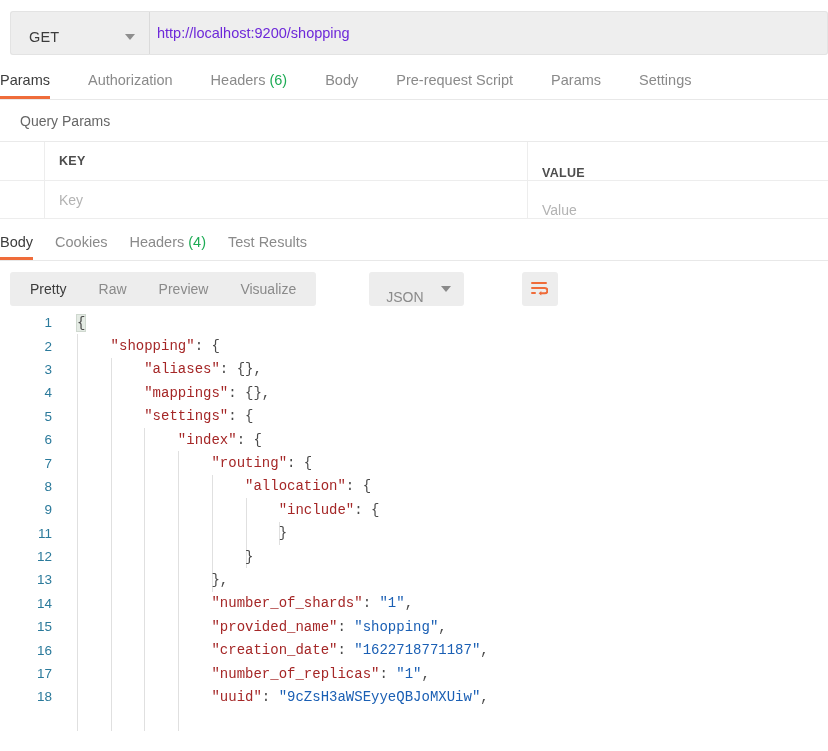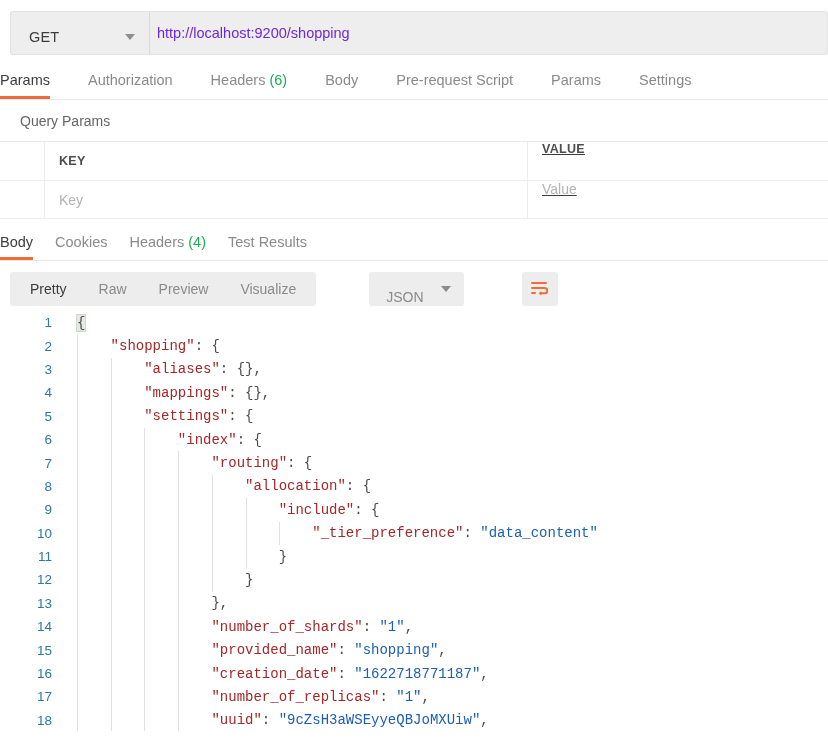--- a/index.html
+++ b/index.html
@@ -116,24 +116,23 @@
     border-right: 1px solid #ededed;
     display: flex;
     align-items: center;
     padding-left: 14px;
     box-sizing: border-box;
     flex: none;
   }
   .qp-cell-val {
     flex: 1;
     display: flex;
-    align-items: flex-start;
+    align-items: flex-end;
     padding-left: 14px;
     box-sizing: border-box;
-    text-decoration: underline;
   }
   .col-head {
     font-size: 12.5px;
     font-weight: bold;
     color: #4d4d4d;
     letter-spacing: .3px;
   }
   .ph {
     font-size: 14px;
     color: #b3b3b3;
@@ -348,21 +347,20 @@
     </div>
     <div class="code-line"><div class="ln">1</div><div class="code-text"><span class="brace-hl p">{</span></div></div>
     <div class="code-line"><div class="ln">2</div><div class="code-text">    <span class="k">"shopping"</span><span class="p">: {</span></div></div>
     <div class="code-line"><div class="ln">3</div><div class="code-text">        <span class="k">"aliases"</span><span class="p">: {},</span></div></div>
     <div class="code-line"><div class="ln">4</div><div class="code-text">        <span class="k">"mappings"</span><span class="p">: {},</span></div></div>
     <div class="code-line"><div class="ln">5</div><div class="code-text">        <span class="k">"settings"</span><span class="p">: {</span></div></div>
     <div class="code-line"><div class="ln">6</div><div class="code-text">            <span class="k">"index"</span><span class="p">: {</span></div></div>
     <div class="code-line"><div class="ln">7</div><div class="code-text">                <span class="k">"routing"</span><span class="p">: {</span></div></div>
     <div class="code-line"><div class="ln">8</div><div class="code-text">                    <span class="k">"allocation"</span><span class="p">: {</span></div></div>
     <div class="code-line"><div class="ln">9</div><div class="code-text">                        <span class="k">"include"</span><span class="p">: {</span></div></div>
-    <div class="code-line"><div class="ln">10</div><div class="code-text">                            <span class="k">"_tier_preference"</span><span class="p">: </span><span class="s">"data_content"</span></div></div>
     <div class="code-line"><div class="ln">11</div><div class="code-text">                        <span class="p">}</span></div></div>
     <div class="code-line"><div class="ln">12</div><div class="code-text">                    <span class="p">}</span></div></div>
     <div class="code-line"><div class="ln">13</div><div class="code-text">                <span class="p">},</span></div></div>
     <div class="code-line"><div class="ln">14</div><div class="code-text">                <span class="k">"number_of_shards"</span><span class="p">: </span><span class="s">"1"</span><span class="p">,</span></div></div>
     <div class="code-line"><div class="ln">15</div><div class="code-text">                <span class="k">"provided_name"</span><span class="p">: </span><span class="s">"shopping"</span><span class="p">,</span></div></div>
     <div class="code-line"><div class="ln">16</div><div class="code-text">                <span class="k">"creation_date"</span><span class="p">: </span><span class="s">"1622718771187"</span><span class="p">,</span></div></div>
     <div class="code-line"><div class="ln">17</div><div class="code-text">                <span class="k">"number_of_replicas"</span><span class="p">: </span><span class="s">"1"</span><span class="p">,</span></div></div>
     <div class="code-line"><div class="ln">18</div><div class="code-text">                <span class="k">"uuid"</span><span class="p">: </span><span class="s">"9cZsH3aWSEyyeQBJoMXUiw"</span><span class="p">,</span></div></div>
   </div>
 

